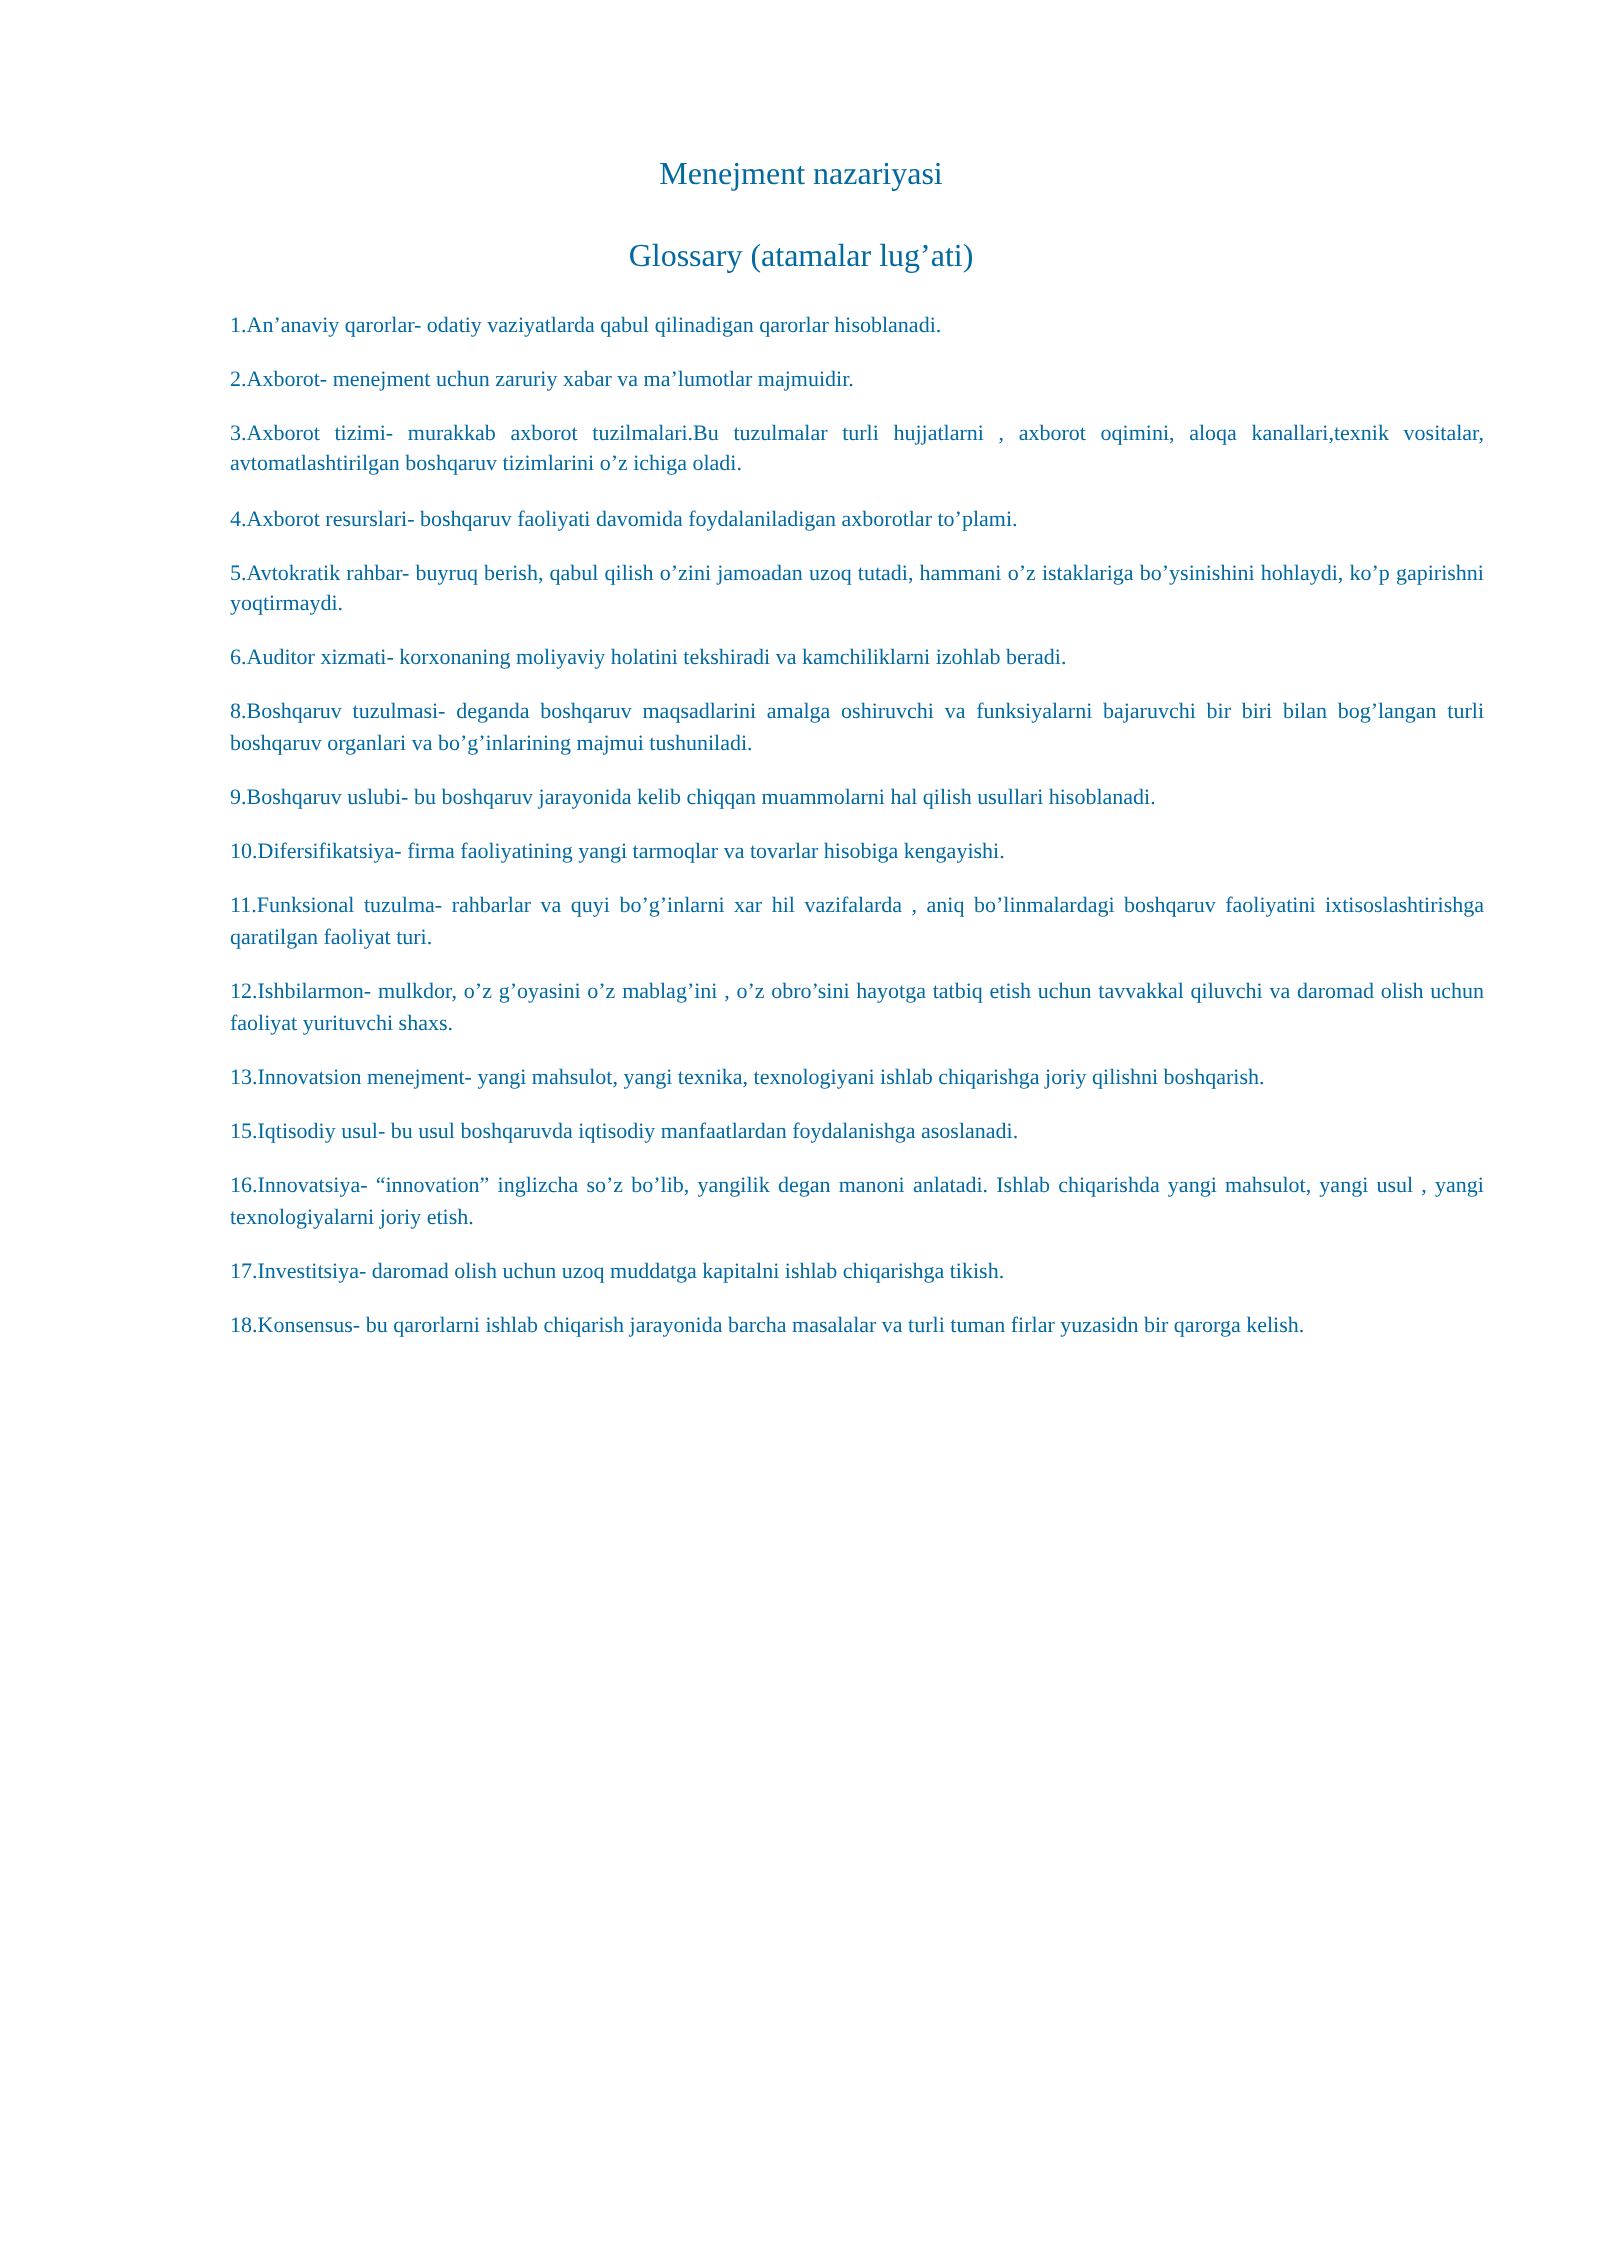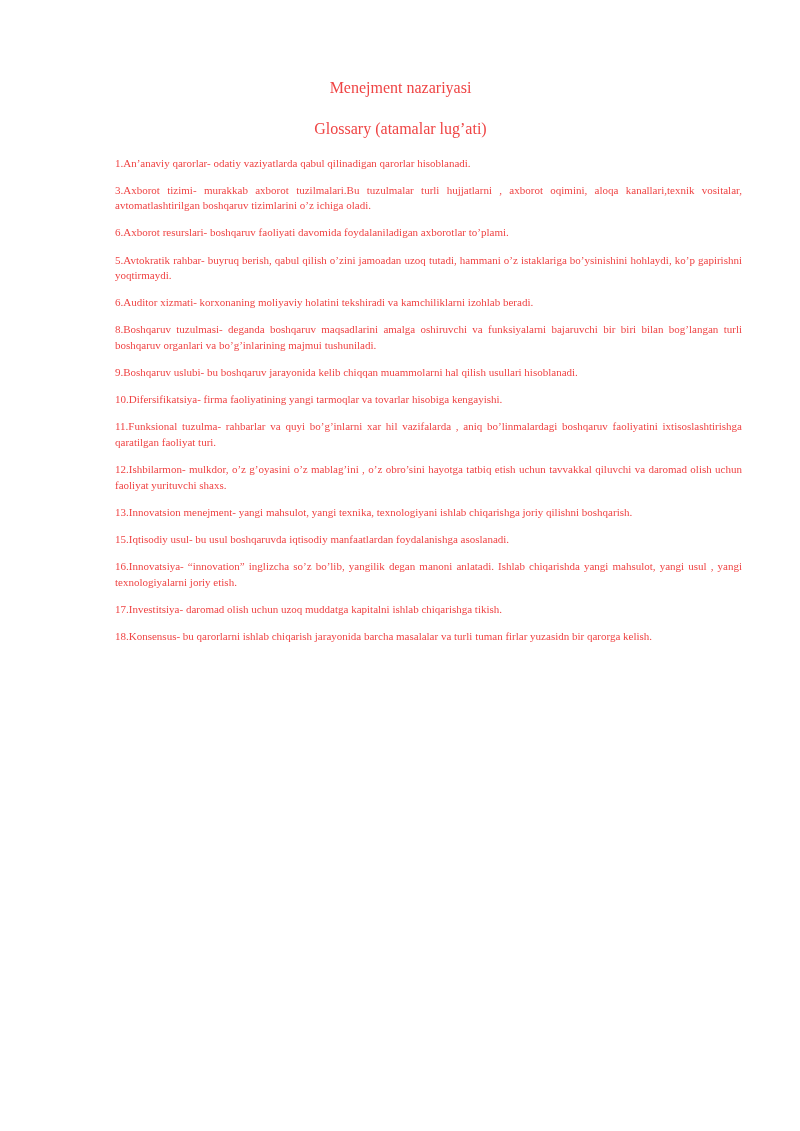--- a/index.html
+++ b/index.html
@@ -9,21 +9,21 @@
   }
   .page {
     position: relative;
     width: 800px;
     height: 1131px;
     margin: 0 auto;
     background: #ffffff;
     box-sizing: border-box;
     padding: 78px 58px 40px 115px;
     font-family: "Liberation Serif", "DejaVu Serif", serif;
-    color: #ef4444;
+    color: #0369a1;
     overflow: hidden;
   }
   .title, .subtitle {
     font-size: 16px;
     font-weight: normal;
     text-align: center;
     margin: 0 56px 20px 0;
     line-height: 1.3;
   }
   .subtitle {
@@ -40,22 +40,23 @@
   }
 </style>
 </head>
 <body>
 
 <div class="page">
   <h1 class="title">Menejment nazariyasi</h1>
   <h2 class="subtitle">Glossary (atamalar lug’ati)</h2>
   <div class="items">
       <p class="item">1.An’anaviy qarorlar- odatiy vaziyatlarda qabul qilinadigan qarorlar hisoblanadi.</p>
+      <p class="item">2.Axborot- menejment uchun zaruriy xabar va ma’lumotlar majmuidir.</p>
       <p class="item">3.Axborot tizimi- murakkab  axborot tuzilmalari.Bu tuzulmalar turli hujjatlarni , axborot oqimini, aloqa kanallari,texnik vositalar, avtomatlashtirilgan boshqaruv tizimlarini o’z ichiga oladi.</p>
-      <p class="item">6.Axborot resurslari-  boshqaruv faoliyati  davomida foydalaniladigan axborotlar to’plami.</p>
+      <p class="item">4.Axborot resurslari-  boshqaruv faoliyati  davomida foydalaniladigan axborotlar to’plami.</p>
       <p class="item">5.Avtokratik rahbar- buyruq berish, qabul qilish o’zini jamoadan uzoq tutadi, hammani o’z istaklariga bo’ysinishini hohlaydi, ko’p gapirishni yoqtirmaydi.</p>
       <p class="item">6.Auditor xizmati- korxonaning moliyaviy holatini  tekshiradi va kamchiliklarni izohlab  beradi.</p>
       <p class="item">8.Boshqaruv  tuzulmasi- deganda boshqaruv maqsadlarini amalga oshiruvchi va funksiyalarni bajaruvchi bir biri bilan bog’langan turli boshqaruv organlari va bo’g’inlarining majmui tushuniladi.</p>
       <p class="item">9.Boshqaruv   uslubi- bu boshqaruv jarayonida kelib chiqqan muammolarni hal qilish usullari hisoblanadi.</p>
       <p class="item">10.Difersifikatsiya- firma faoliyatining yangi tarmoqlar va tovarlar hisobiga kengayishi.</p>
       <p class="item">11.Funksional tuzulma- rahbarlar va quyi  bo’g’inlarni xar hil vazifalarda , aniq bo’linmalardagi boshqaruv faoliyatini  ixtisoslashtirishga qaratilgan faoliyat turi.</p>
       <p class="item">12.Ishbilarmon- mulkdor, o’z g’oyasini o’z mablag’ini , o’z obro’sini hayotga tatbiq etish uchun tavvakkal qiluvchi va daromad olish uchun  faoliyat yurituvchi shaxs.</p>
       <p class="item">13.Innovatsion menejment- yangi mahsulot, yangi texnika,   texnologiyani ishlab chiqarishga joriy  qilishni boshqarish.</p>
       <p class="item">15.Iqtisodiy usul- bu usul boshqaruvda iqtisodiy manfaatlardan foydalanishga asoslanadi.</p>
       <p class="item">16.Innovatsiya- “innovation” inglizcha so’z bo’lib, yangilik degan manoni anlatadi. Ishlab chiqarishda yangi mahsulot, yangi usul , yangi texnologiyalarni joriy etish.</p>

